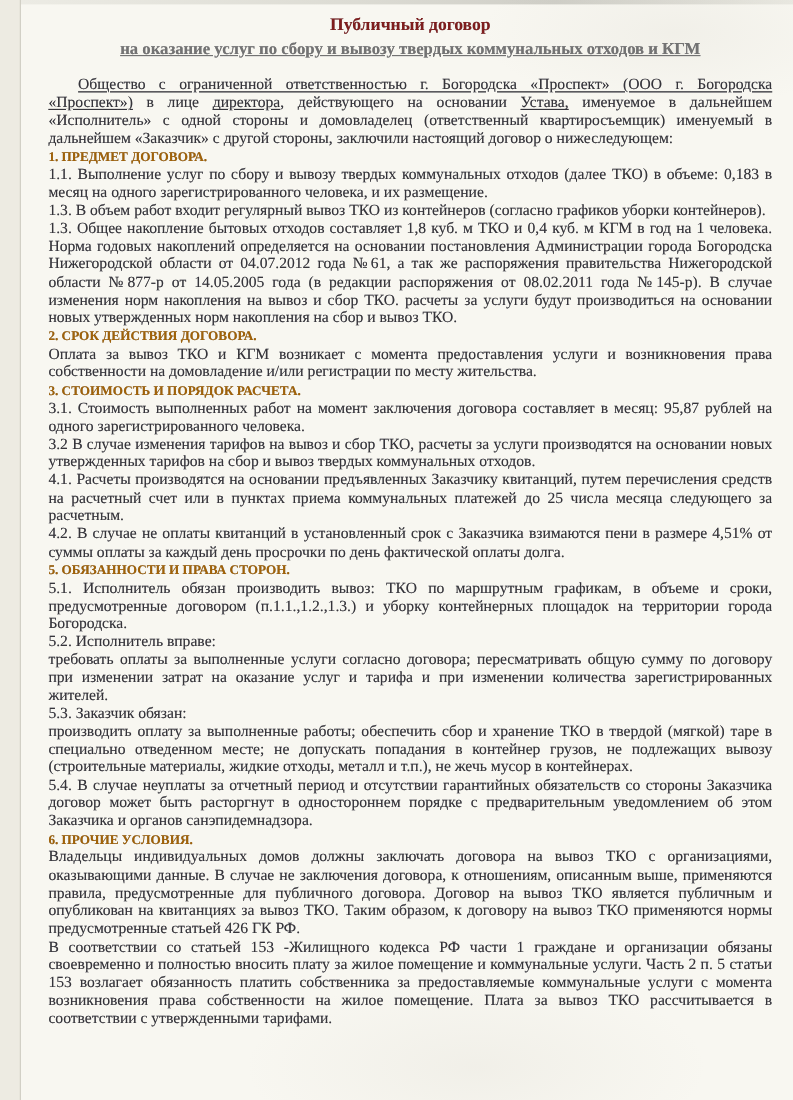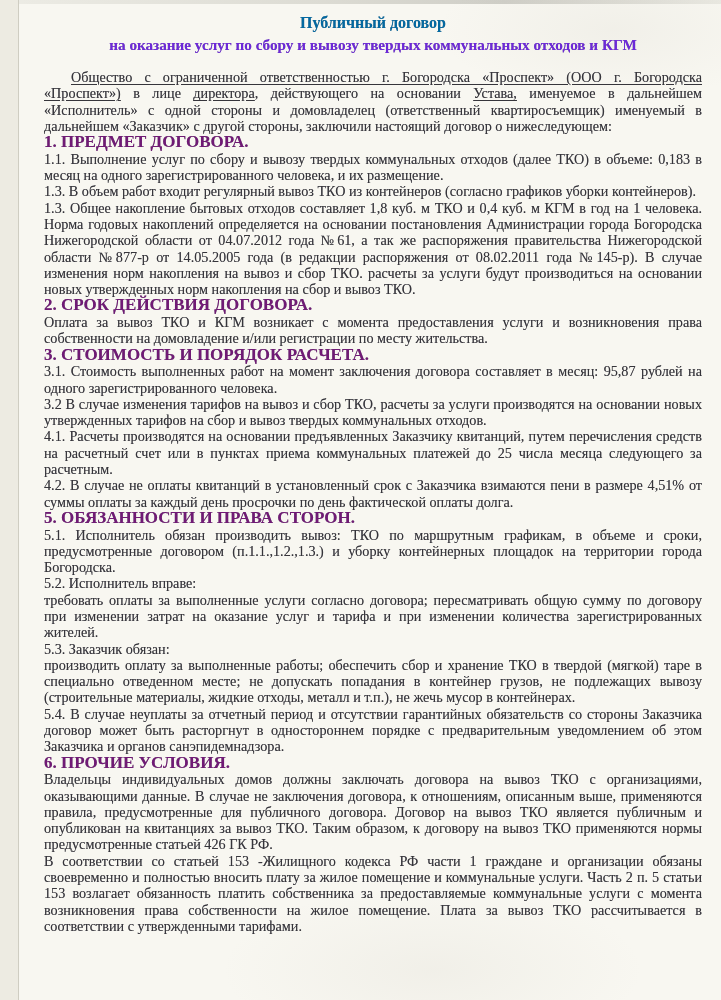--- a/index.html
+++ b/index.html
@@ -39,32 +39,32 @@
     position:absolute;
     left:44px;top:12px;width:658px;
     color:#36353b;
     font-size:14.2px;
     line-height:16.3px;
     text-shadow:0 0 .5px rgba(70,70,80,.55);
   }
   .title{
     text-align:center;font-weight:bold;
     font-size:16px;line-height:22px;
-    margin:0;color:#0369a1;
+    margin:0;color:#7f1d1d;
   }
   .subtitle{
     text-align:center;font-weight:bold;
     font-size:15.2px;line-height:21px;
-    margin:0 0 2px 0;color:#6d28d9;
+    margin:0 0 2px 0;color:#737373;text-decoration:underline;
   }
   p{margin:0;text-align:justify;}
   .indent{text-indent:27px;margin-top:14px;}
   .sec-h{
-    margin:0;font-weight:bold;font-size:17px;line-height:16.6px;
-    text-align:left;color:#701a75;
+    margin:0;font-weight:bold;font-size:12px;line-height:16.6px;
+    text-align:left;color:#a16207;
   }
   .u{text-decoration:underline;text-underline-offset:2px;}
   .b{font-weight:normal;}
 </style>
 </head>
 <body>
 
 <div class="scan">
   <div class="top-smudge"></div>
   <div class="edge-left"></div>

